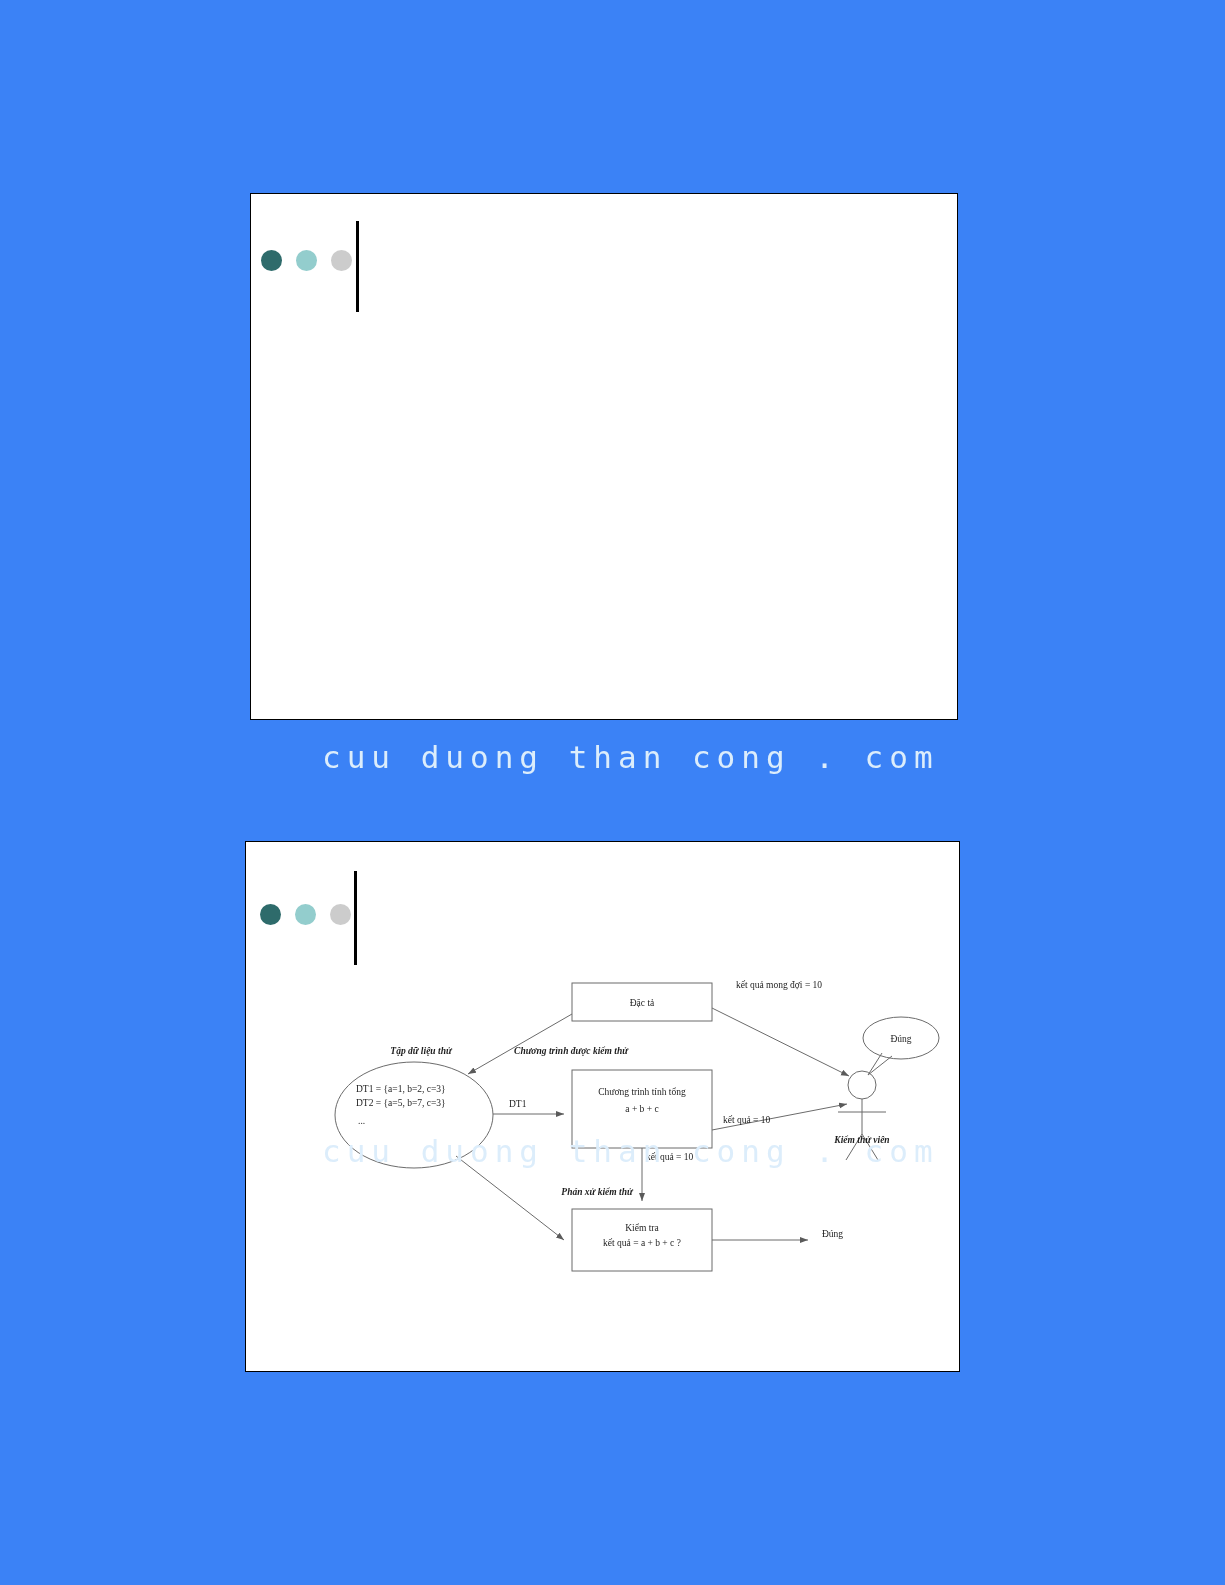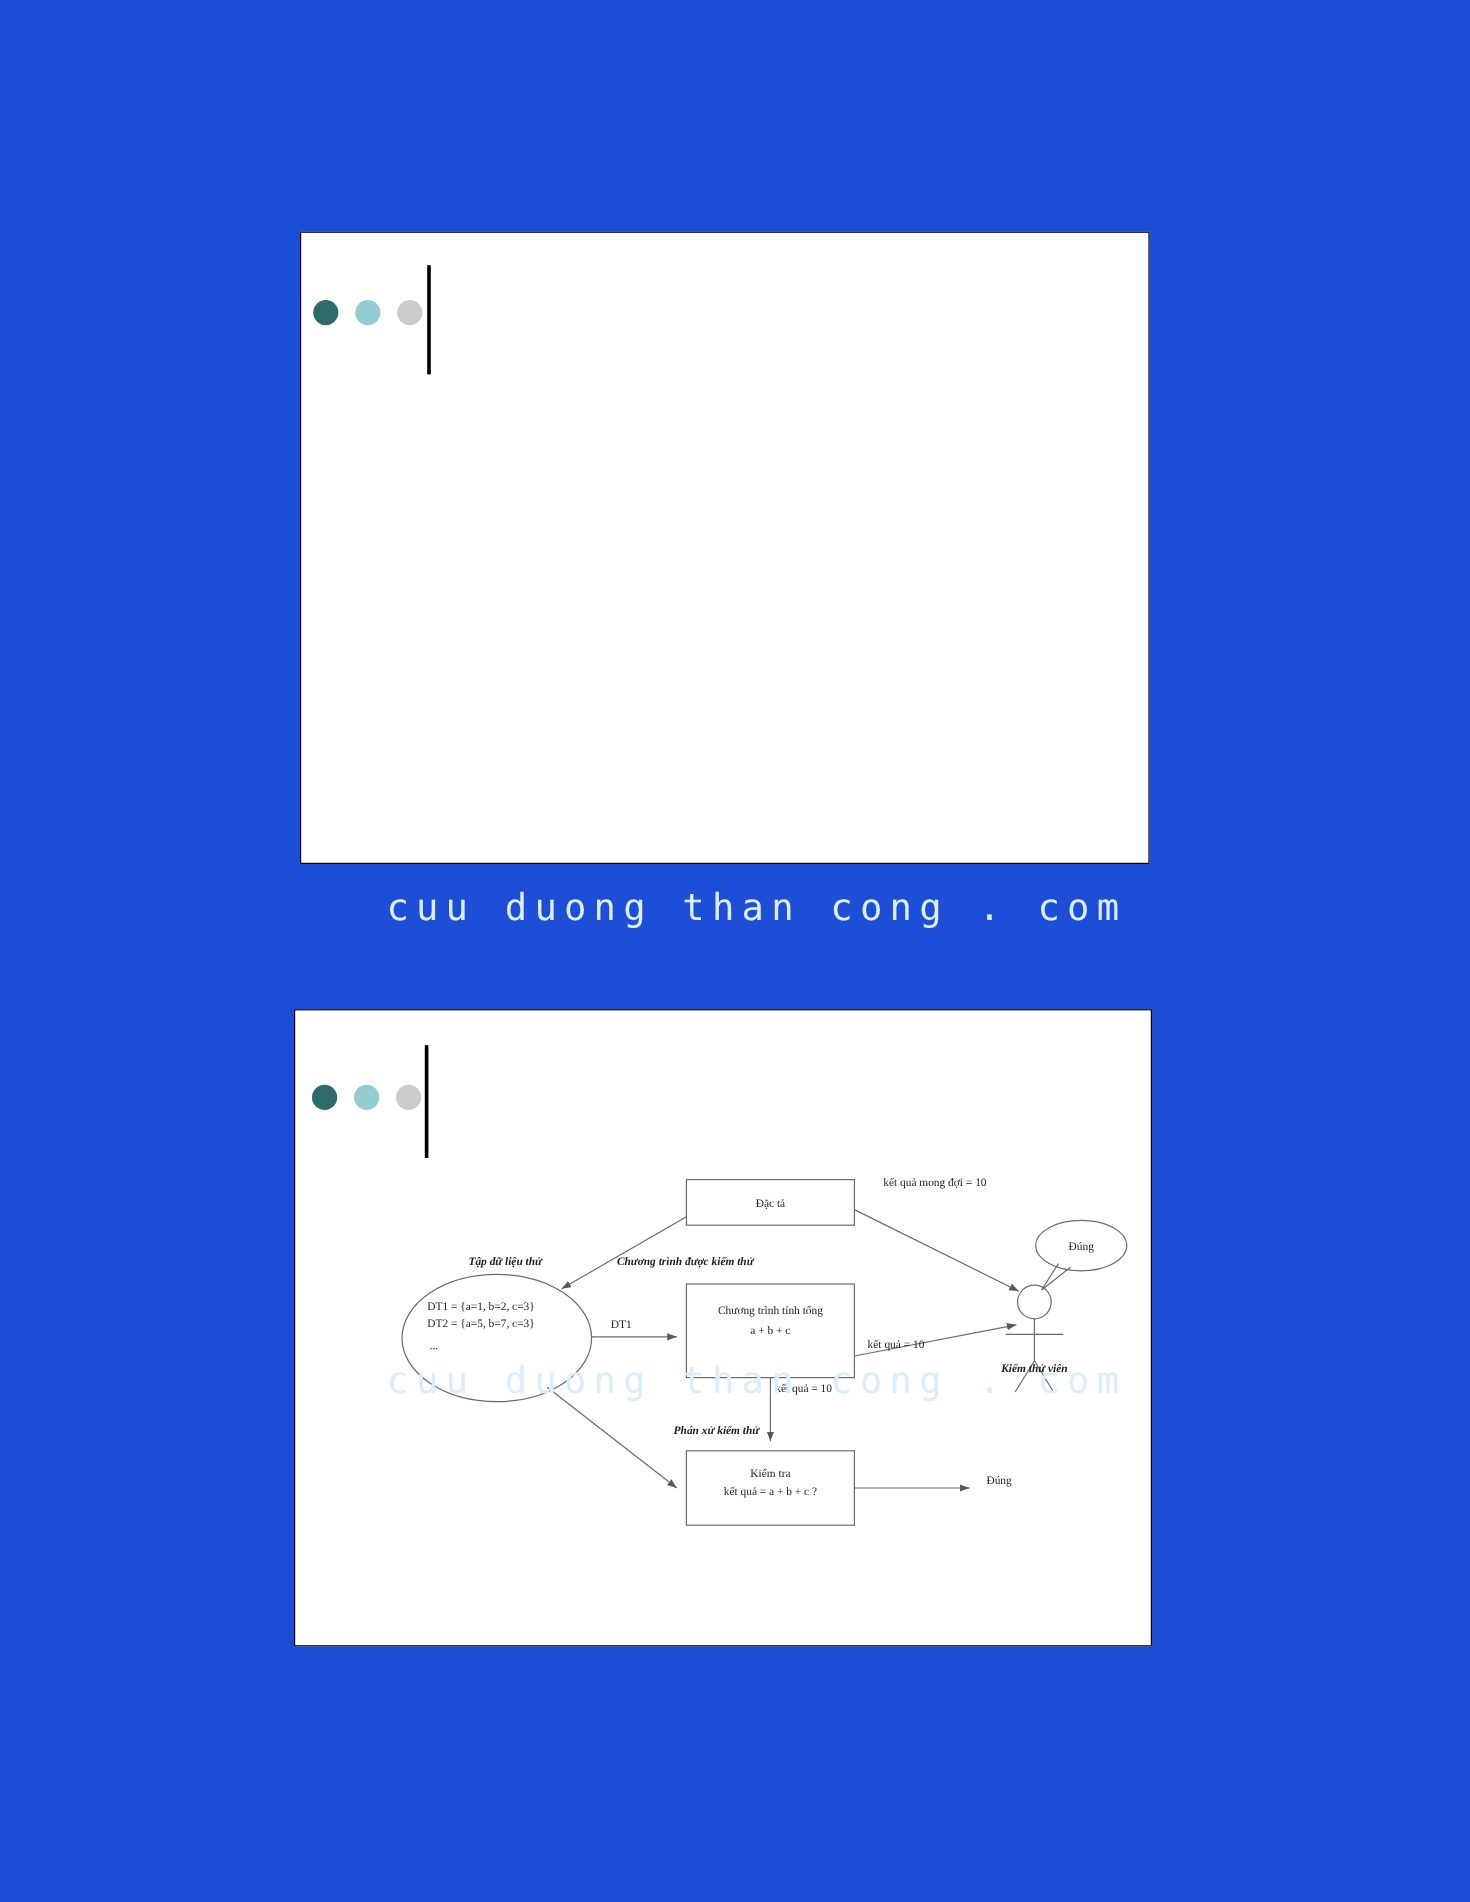--- a/index.html
+++ b/index.html
@@ -10,21 +10,21 @@
   body {
     width: 1225px;
     height: 1585px;
     position: relative;
     font-family: "Liberation Serif", serif;
     overflow: hidden;
   }
   .page {
     position: absolute;
     inset: 0;
-    background: #1d4ed8;
+    background: #3b82f6;
   }
 
   
   .slide {
     position: absolute;
     background: #ffffff;
     border: 1.5px solid #000000;
     box-sizing: border-box;
   }
   #slide-1 { left: 250px; top: 193px; width: 708px; height: 527px; }

